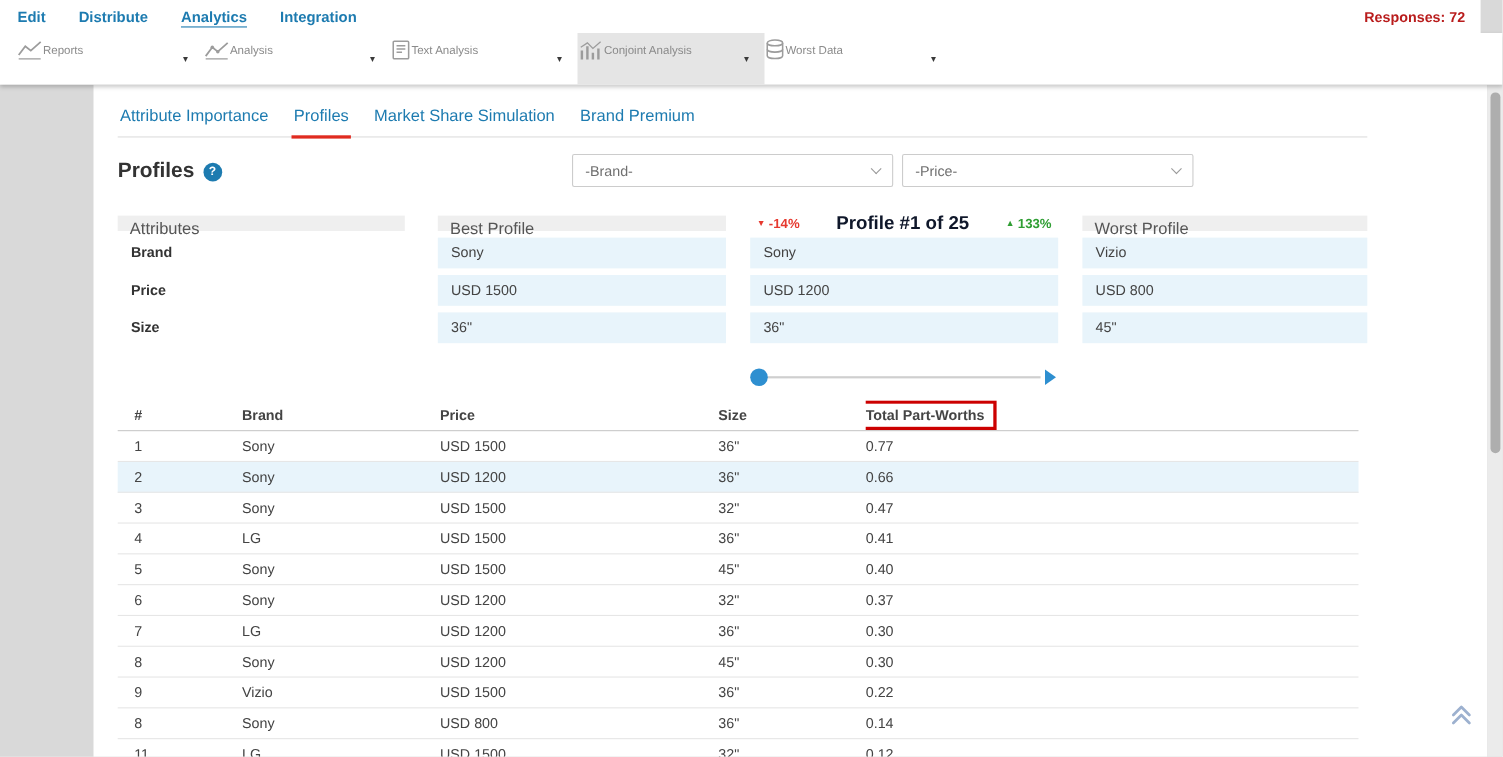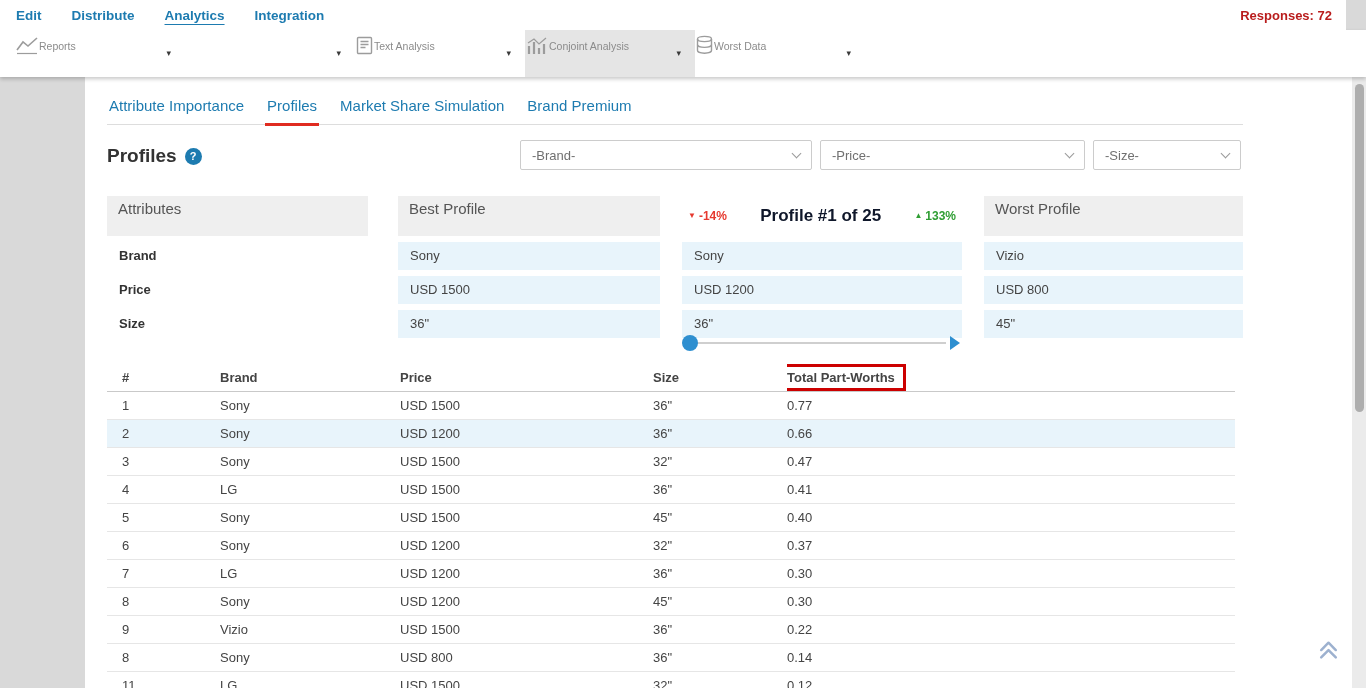--- a/index.html
+++ b/index.html
@@ -37,21 +37,21 @@
   
   .filter-row{position:absolute;left:435px;top:63px;display:flex;gap:8px}
   .dropdown{height:30px;border:1px solid #ccc;border-radius:2px;background:#fff;display:flex;align-items:center;justify-content:space-between;padding:0 11px;cursor:pointer}
   .dd0{width:292px}.dd1{width:265px}.dd2{width:148px}
   .dd-val{font-size:13px;color:#707070}
   .dd-caret{width:7px;height:7px;border-right:1.4px solid #9a9a9a;border-bottom:1.4px solid #9a9a9a;transform:rotate(45deg);margin-top:-4px}
 
   
   .comparison{position:absolute;left:0;top:119px;width:1267px;height:160px}
   .cmp-col{position:absolute;top:0}
-  .cmp-head{height:40px;line-height:26px;font-size:15px;color:#555;padding-left:11px}
+  .cmp-head{height:14px;line-height:26px;font-size:15px;color:#555;padding-left:11px}
   .cmp-head.gray{background:#efefef}
   .cmp-head.sel{display:flex;align-items:center;justify-content:space-between;padding:0 6px}
   .pct{font-size:12px;font-weight:700;display:flex;align-items:center;gap:3px}
   .pct .tri{font-size:8px}
   .pct.down{color:#e6392f}
   .pct.up{color:#2f9e33}
   .sel-title{font-size:17px;font-weight:700;color:#0f172a}
   .attr-row{height:28px;line-height:28px;margin-top:6px;font-size:13px;font-weight:700;color:#333;padding-left:12px}
   .val-row{height:28px;line-height:28px;margin-top:6px;background:#e8f4fb;font-size:13px;color:#444;padding-left:12px}
 
@@ -98,20 +98,31 @@
           <svg width="24" height="19" viewBox="0 0 24 19" fill="none" stroke="#9c9c9c" stroke-width="1.6">
             <path d="M2 14 L8 6 L13 10 L22 2"></path>
             <path d="M2 17.5 H22" stroke-width="1.2"></path>
           </svg>
         </span>
         <span class="tb-label">Reports</span>
       </div>
       <span class="tb-caret">▾</span>
     </div>
     <div class="tb-item">
+      <div class="tb-main">
+        <span class="tb-icon">
+          <svg width="24" height="19" viewBox="0 0 24 19" fill="none" stroke="#9c9c9c" stroke-width="1.6">
+            <path d="M2 15 L8 7 L13 11 L22 3"></path>
+            <circle cx="8" cy="7" r="1.6" fill="#9c9c9c" stroke="none"></circle>
+            <circle cx="13" cy="11" r="1.6" fill="#9c9c9c" stroke="none"></circle>
+            <path d="M2 17.5 H22" stroke-width="1.2"></path>
+          </svg>
+        </span>
+        <span class="tb-label">Analysis</span>
+      </div>
       <span class="tb-caret">▾</span>
     </div>
     <div class="tb-item">
       <div class="tb-main">
         <span class="tb-icon">
           <svg width="19" height="19" viewBox="0 0 19 19" fill="none" stroke="#9c9c9c" stroke-width="1.4">
             <rect x="2.5" y="1.5" width="14" height="16" rx="1"></rect>
             <path d="M5.5 5.5 H13.5 M5.5 8.5 H13.5 M5.5 11.5 H10.5"></path>
           </svg>
         </span>
@@ -160,24 +171,20 @@
     <span class="help">?</span>
   </div>
 
   <div class="filter-row">
       <div class="dropdown dd0">
         <span class="dd-val">-Brand-</span>
         <span class="dd-caret"></span>
       </div>
       <div class="dropdown dd1">
         <span class="dd-val">-Price-</span>
-        <span class="dd-caret"></span>
-      </div>
-      <div class="dropdown dd2">
-        <span class="dd-val">-Size-</span>
         <span class="dd-caret"></span>
       </div>
     </div>
 
   <div class="comparison">
     <div class="cmp-col" style="left:22px;width:261px">
       <div class="cmp-head gray">Attributes</div>
       <div>
           <div class="attr-row">Brand</div>
           <div class="attr-row">Price</div>

